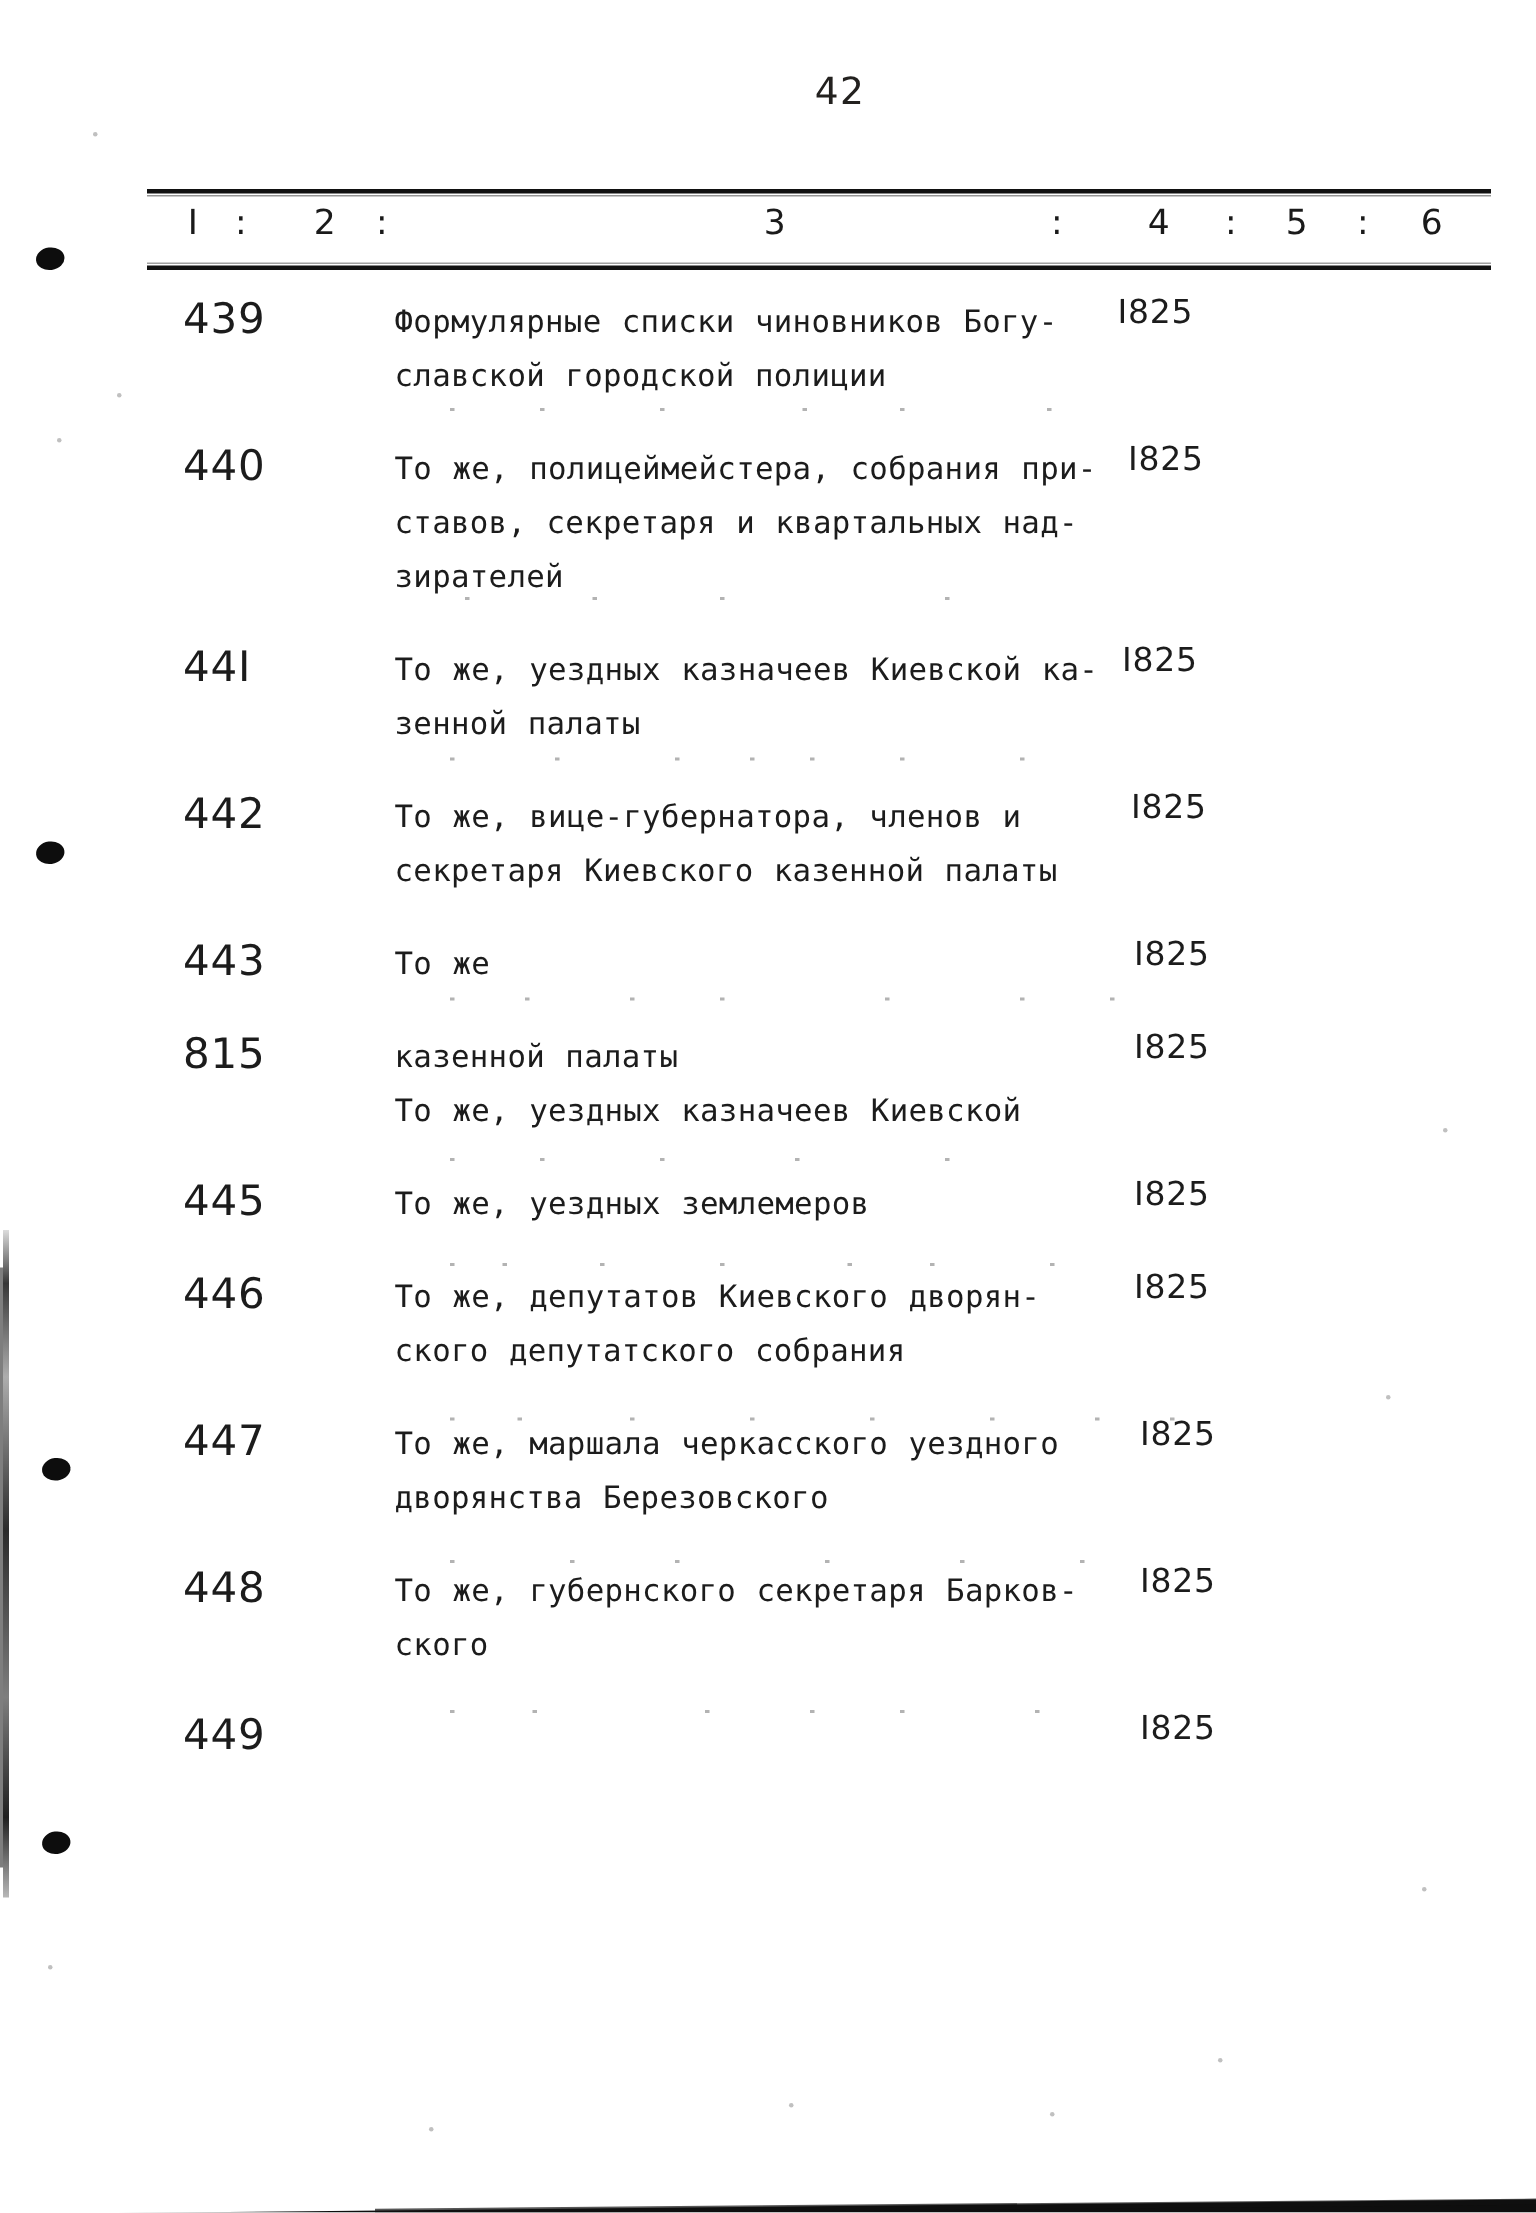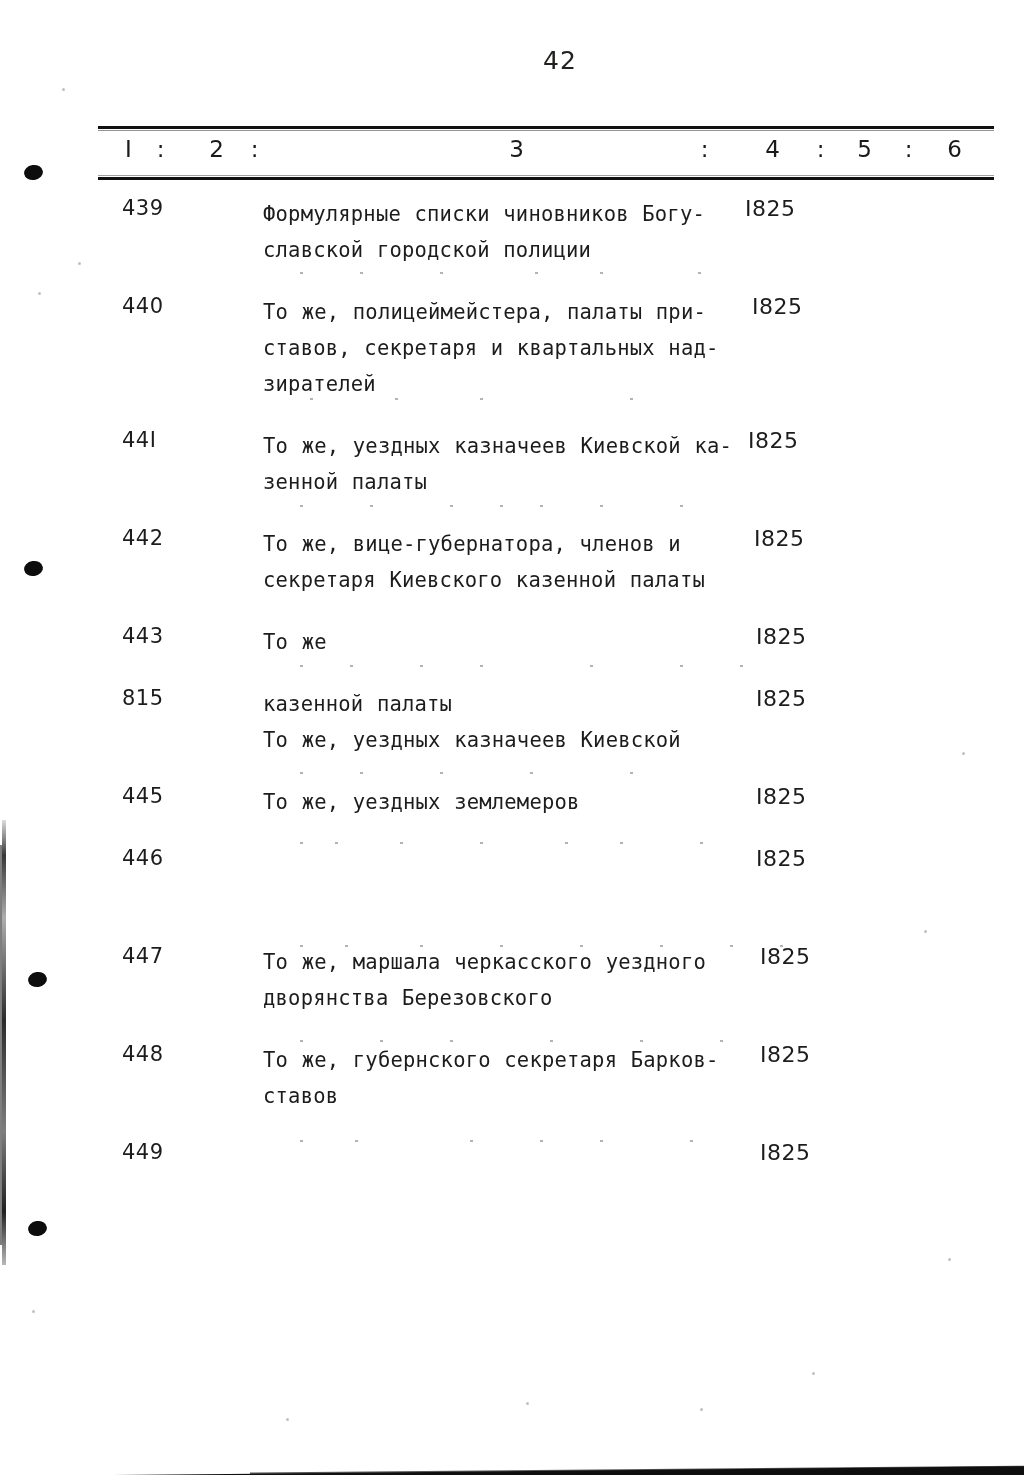--- a/index.html
+++ b/index.html
@@ -141,21 +141,21 @@
     position: relative;
     display: block;
     width: 1024px;
     margin-bottom: 22px;
   }
   .entry .num {
     position: absolute;
     left: 122px;
     top: 0;
     width: 70px;
-    font-size: 21px;
+    font-size: 28px;
     font-family: "DejaVu Sans", "Liberation Sans", sans-serif;
     letter-spacing: .5px;
     color: #1c1c1c;
   }
   .entry .desc {
     position: absolute;
     left: 263px;
     top: 0;
     width: 470px;
     font-size: 20.5px;
@@ -236,21 +236,21 @@
       <span class="desc">
         <span class="ln">Формулярные списки чиновников Богу-</span>
         <span class="ln">славской городской полиции</span>
       </span>
       <span class="year" style="left:745px;">I825</span>
     </div>
 
     <div class="entry h3">
       <span class="num">440</span>
       <span class="desc">
-        <span class="ln">То же, полицеймейстера, палаты при-</span>
+        <span class="ln">То же, полицеймейстера, собрания при-</span>
         <span class="ln">ставов, секретаря и квартальных над-</span>
         <span class="ln">зирателей</span>
       </span>
       <span class="year" style="left:752px;">I825</span>
     </div>
 
     <div class="entry h2">
       <span class="num">44I</span>
       <span class="desc">
         <span class="ln">То же, уездных казначеев Киевской ка-</span>
@@ -288,37 +288,41 @@
     <div class="entry h1">
       <span class="num">445</span>
       <span class="desc">
         <span class="ln">То же, уездных землемеров</span>
       </span>
       <span class="year" style="left:756px;">I825</span>
     </div>
 
     <div class="entry h2">
       <span class="num">446</span>
+      <span class="desc">
+        <span class="ln">То же, депутатов Киевского дворян-</span>
+        <span class="ln">ского депутатского собрания</span>
+      </span>
       <span class="year" style="left:756px;">I825</span>
     </div>
 
     <div class="entry h2">
       <span class="num">447</span>
       <span class="desc" style="width:480px;">
         <span class="ln">То же, маршала черкасского уездного</span>
         <span class="ln">дворянства Березовского</span>
       </span>
       <span class="year" style="left:760px;">I825</span>
     </div>
 
     <div class="entry h2">
       <span class="num">448</span>
       <span class="desc" style="width:490px;">
         <span class="ln">То же, губернского секретаря Барков-</span>
-        <span class="ln">ставов</span>
+        <span class="ln">ского</span>
       </span>
       <span class="year" style="left:760px;">I825</span>
     </div>
 
     <div class="entry h2">
       <span class="num">449</span>
       <span class="year" style="left:760px;">I825</span>
     </div>
 
   </div>

